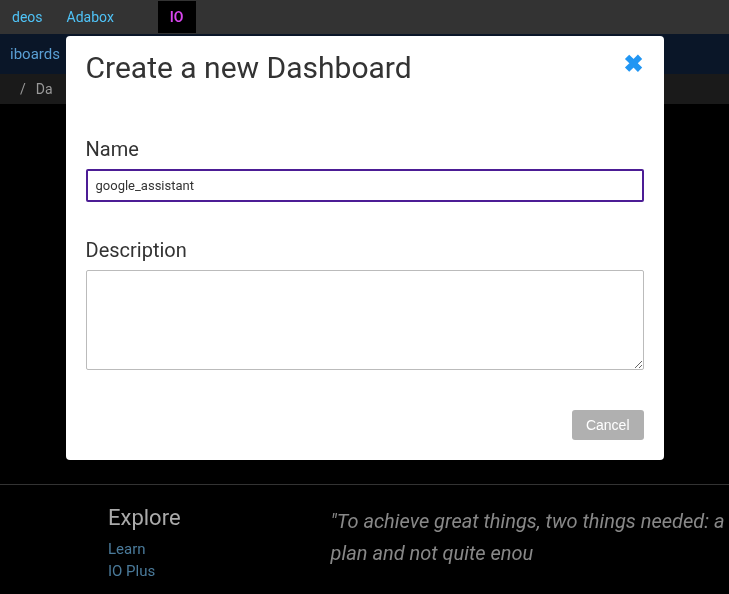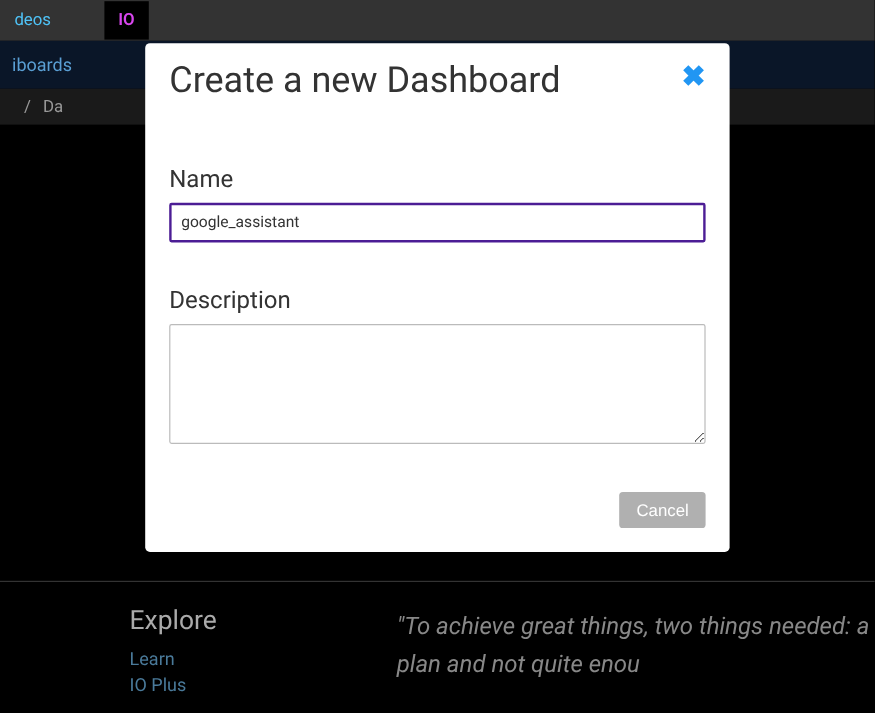--- a/index.html
+++ b/index.html
@@ -98,21 +98,21 @@
       top: 0;
       left: 0;
       width: 100%;
       height: 100%;
       display: flex;
       justify-content: center;
       align-items: flex-start;
     }
     .modal {
       background: #fff;
-      width: 487px;
+      width: 598px;
       margin-top: 36px;
       border-radius: 4px;
       padding: 0;
       position: relative;
     }
     .modal-header {
       padding: 14px 20px 8px 20px;
       display: flex;
       justify-content: space-between;
       align-items: flex-start;
@@ -184,20 +184,21 @@
     .btn-create {
       background: #2196F3;
       color: #fff;
     }
   </style>
 </head>
 <body>
 
 <div class="top-nav">
   <div class="top-nav-item blue">deos</div>
+  <div class="top-nav-item blue">Adabox</div>
   <div class="top-nav-item active">IO</div>
 </div>
 
 <div class="sub-nav">
   <div class="sub-nav-item">iboards</div>
 </div>
 
 <div class="breadcrumb">
   <span class="breadcrumb-sep">/</span>
   <span>Da</span>

